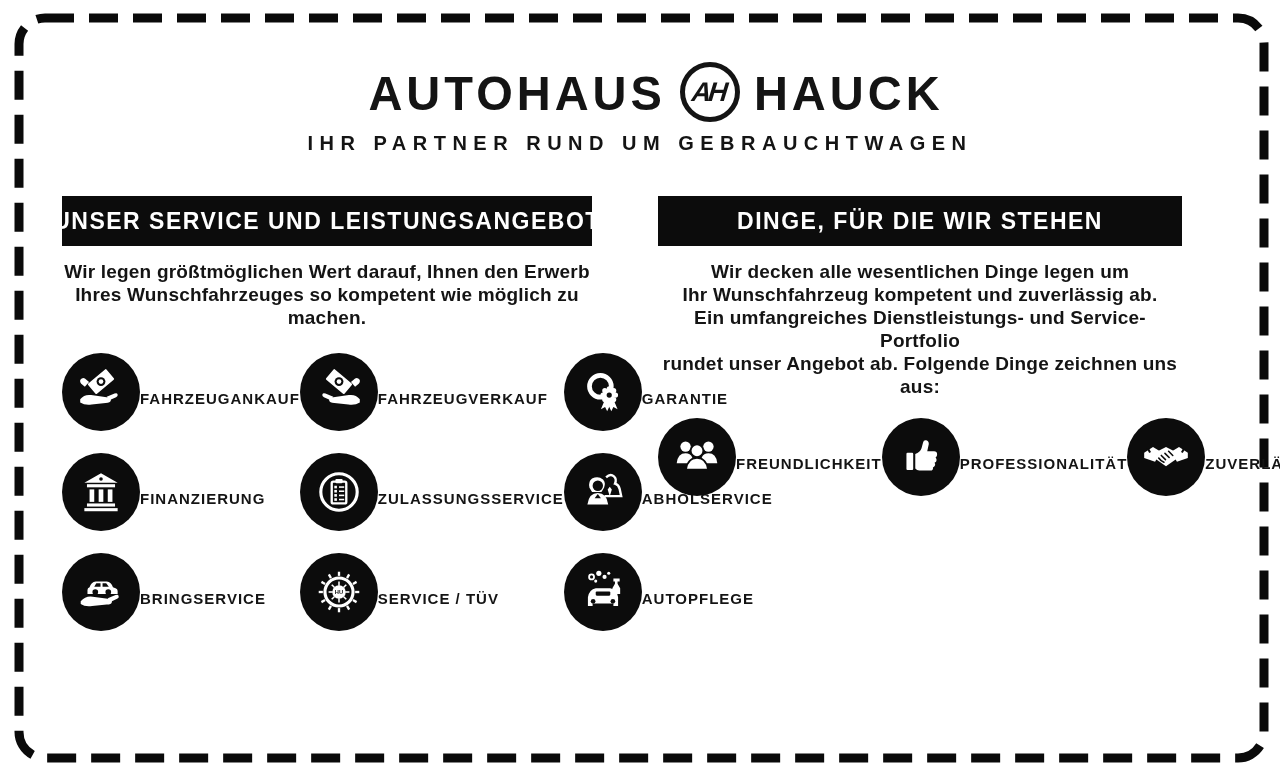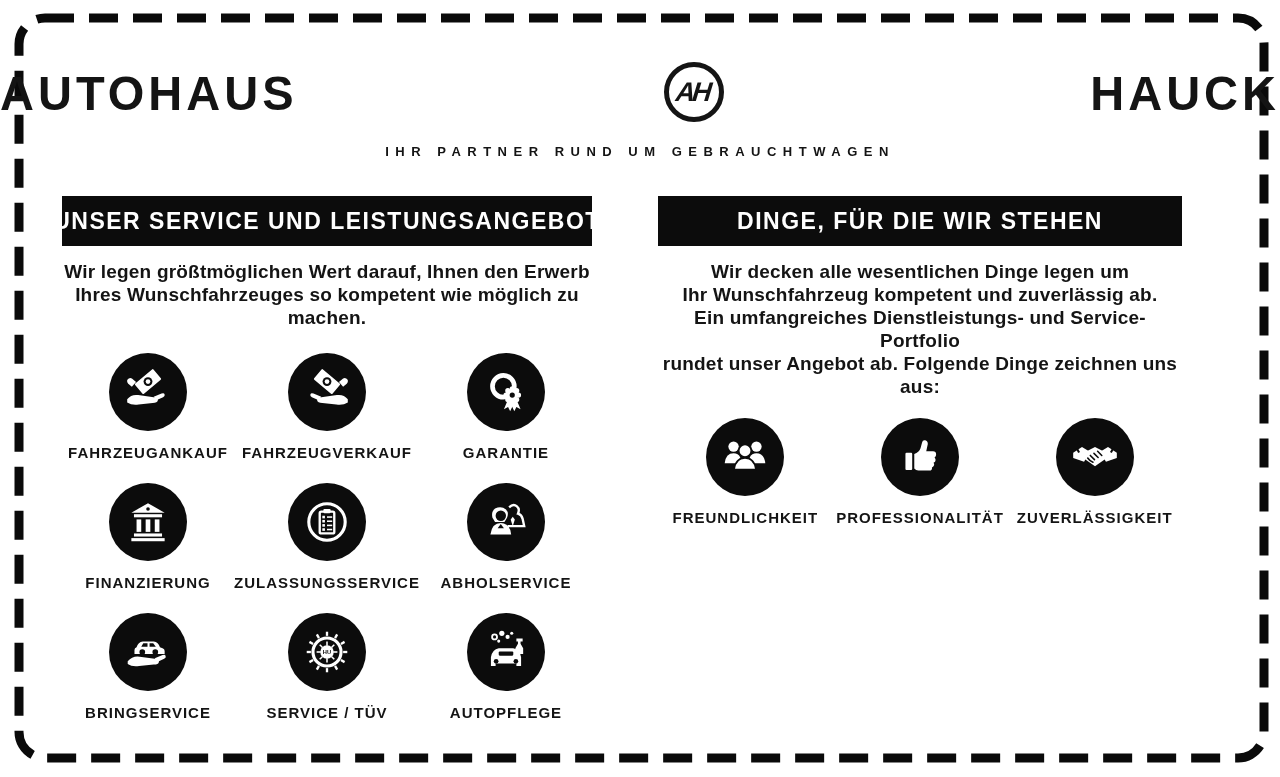--- a/index.html
+++ b/index.html
@@ -5,57 +5,57 @@
   html,body{margin:0;padding:0;background:#e8e8e8;}
   .page{
     position:relative;width:1280px;height:777px;background:#ffffff;
     font-family:"Liberation Sans","DejaVu Sans",sans-serif;color:#141414;
     overflow:hidden;margin:0 auto;
   }
   .border-svg{position:absolute;left:0;top:0;pointer-events:none;}
 
   
   .brand{position:absolute;top:62px;left:0;width:100%;text-align:center;}
-  .brand-row{display:flex;justify-content:space-between;align-items:center;gap:14px;}
+  .brand-row{display:flex;justify-content:center;align-items:center;gap:14px;padding-left:32px;}
   .brand-name{
     font-size:47px;font-weight:700;letter-spacing:4px;
     transform:scaleY(1.04);white-space:nowrap;
   }
   .logo-circle{
     width:60px;height:60px;border:5px solid #141414;border-radius:50%;
     display:flex;align-items:center;justify-content:center;flex:0 0 auto;
     box-sizing:border-box;
   }
   .logo-circle span{
     font-size:27px;font-weight:700;font-style:italic;letter-spacing:-3px;
     transform:skewX(-6deg);padding-right:3px;
   }
   .tagline{
-    margin-top:22px;font-size:13px;font-weight:700;letter-spacing:6.5px;
+    margin-top:10px;font-size:20px;font-weight:700;letter-spacing:6.5px;
     white-space:nowrap;
   }
 
   
   .col{position:absolute;top:196px;}
   .col-left{left:62px;width:530px;}
   .col-right{left:658px;width:524px;}
   .bar{
     height:50px;background:#0c0c0c;color:#ffffff;
     display:flex;align-items:center;justify-content:center;
     font-size:23px;font-weight:700;letter-spacing:1.5px;white-space:nowrap;
   }
   .intro{
     margin:14px 0 0;text-align:center;font-size:19px;font-weight:700;
     line-height:23px;letter-spacing:.2px;
   }
 
   .grid{display:grid;grid-template-columns:repeat(3,1fr);}
   .grid-left{margin-top:24px;row-gap:22px;}
   .grid-right{margin-top:20px;}
-  .cell{display:flex;flex-direction:column;align-items:center;}
+  .cell{display:flex;flex-direction:row;align-items:center;}
   .icon-circle{
     width:78px;height:78px;border-radius:50%;background:#0c0c0c;
     display:flex;align-items:center;justify-content:center;
   }
   .icon-circle svg{display:block;}
   .cell-label{
     margin-top:13px;font-size:15px;font-weight:700;letter-spacing:1px;
     white-space:nowrap;text-align:center;
   }
 </style>

